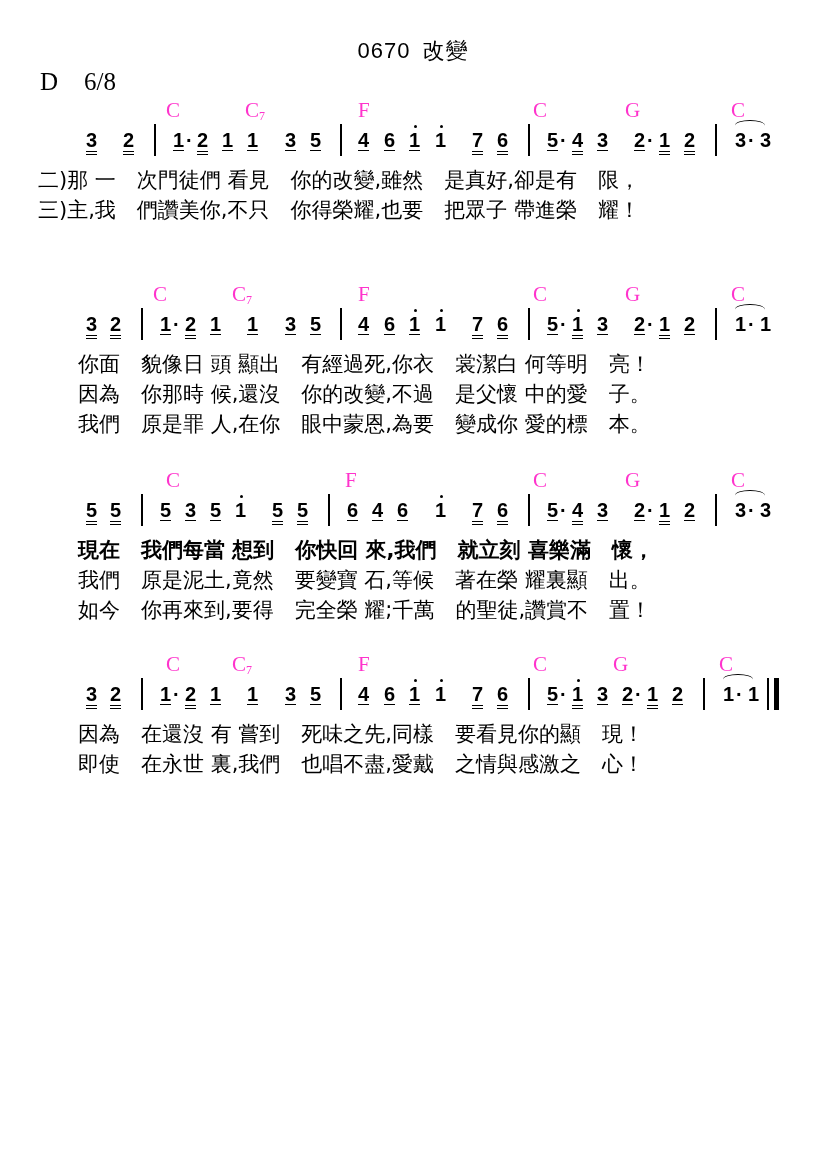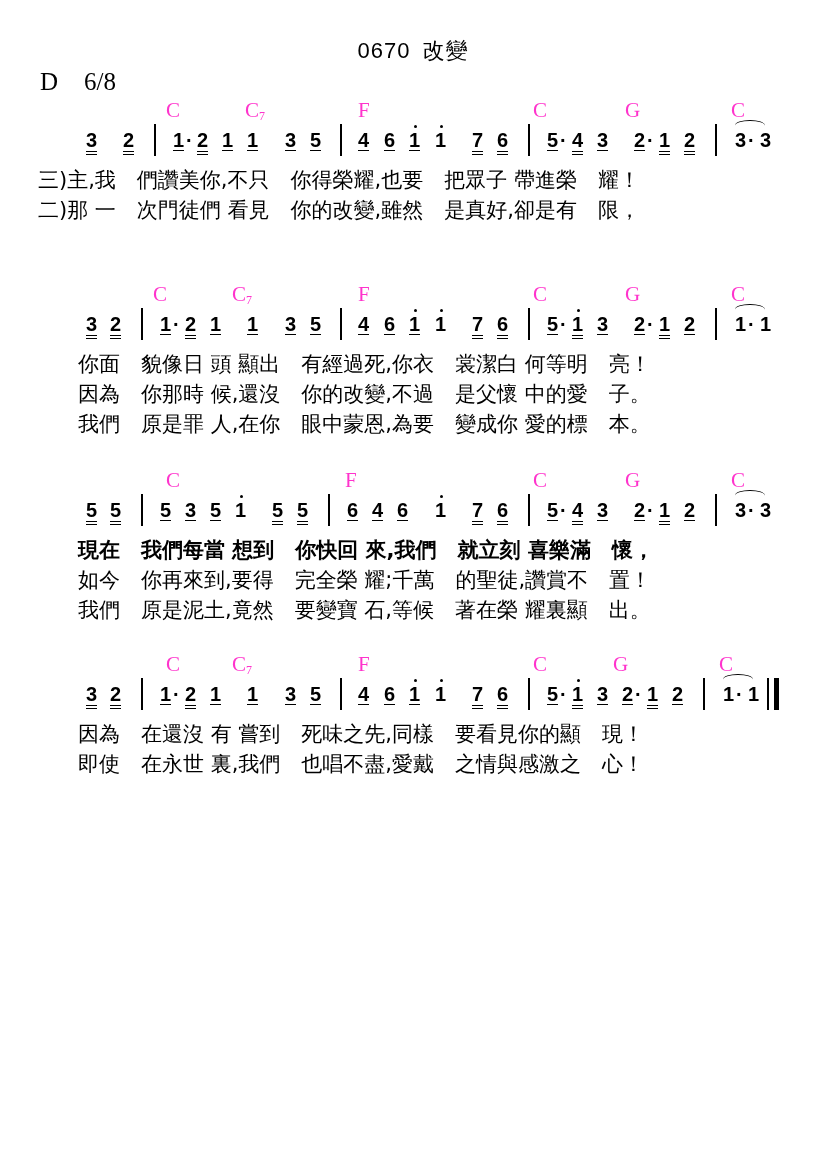--- a/index.html
+++ b/index.html
@@ -75,22 +75,22 @@
         <span class="n" style="left: 647px;">·</span>
         <span class="n u2" style="left: 659px;">1</span>
         <span class="n u2" style="left: 684px;">2</span>
         <span class="bar" style="left: 715px;"></span>
         <span class="n" style="left: 735px;">3</span>
         <span class="n" style="left: 748px;">·</span>
         <span class="tie" style="left: 735px;"></span>
         <span class="n" style="left: 760px;">3</span>
       </div>
       <div class="lyrics">
+        <div class="lyr"><span style="left: 38px;">二)那 一　次門徒們 看見　你的改變,雖然　是真好,卻是有　限，</span></div>
         <div class="lyr"><span style="left: 38px;">三)主,我　們讚美你,不只　你得榮耀,也要　把眾子 帶進榮　耀！</span></div>
-        <div class="lyr"><span style="left: 38px;">二)那 一　次門徒們 看見　你的改變,雖然　是真好,卻是有　限，</span></div>
       </div>
     </div>
     <div class="system" style="top: 282px;">
       <div class="chords">
         <span class="chord" style="left: 153px; color: rgb(255, 51, 204);">C</span>
         <span class="chord" style="left: 232px; color: rgb(255, 51, 204);">C<sub>7</sub></span>
         <span class="chord" style="left: 358px; color: rgb(255, 51, 204);">F</span>
         <span class="chord" style="left: 533px; color: rgb(255, 51, 204);">C</span>
         <span class="chord" style="left: 625px; color: rgb(255, 51, 204);">G</span>
         <span class="chord" style="left: 731px; color: rgb(255, 51, 204);">C</span>
@@ -169,22 +169,22 @@
         <span class="n u2" style="left: 659px;">1</span>
         <span class="n u1" style="left: 684px;">2</span>
         <span class="bar" style="left: 715px;"></span>
         <span class="n" style="left: 735px;">3</span>
         <span class="n" style="left: 748px;">·</span>
         <span class="tie" style="left: 735px;"></span>
         <span class="n" style="left: 760px;">3</span>
       </div>
       <div class="lyrics">
         <div class="lyr"><span style="left: 78px; font-weight: bold;">現在　我們每當 想到　你快回 來,我們　就立刻 喜樂滿　懷，</span></div>
+        <div class="lyr"><span style="left: 78px;">我們　原是泥土,竟然　要變寶 石,等候　著在榮 耀裏顯　出。</span></div>
         <div class="lyr"><span style="left: 78px;">如今　你再來到,要得　完全榮 耀;千萬　的聖徒,讚賞不　置！</span></div>
-        <div class="lyr"><span style="left: 78px;">我們　原是泥土,竟然　要變寶 石,等候　著在榮 耀裏顯　出。</span></div>
       </div>
     </div>
     <div class="system" style="top: 652px;">
       <div class="chords">
         <span class="chord" style="left: 166px; color: rgb(255, 51, 204);">C</span>
         <span class="chord" style="left: 232px; color: rgb(255, 51, 204);">C<sub>7</sub></span>
         <span class="chord" style="left: 358px; color: rgb(255, 51, 204);">F</span>
         <span class="chord" style="left: 533px; color: rgb(255, 51, 204);">C</span>
         <span class="chord" style="left: 613px; color: rgb(255, 51, 204);">G</span>
         <span class="chord" style="left: 719px; color: rgb(255, 51, 204);">C</span>

